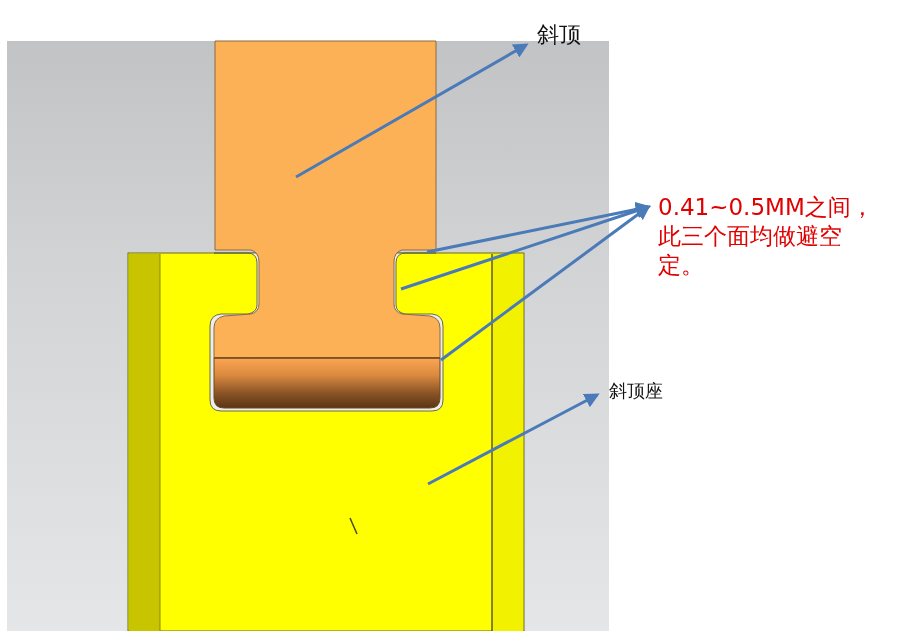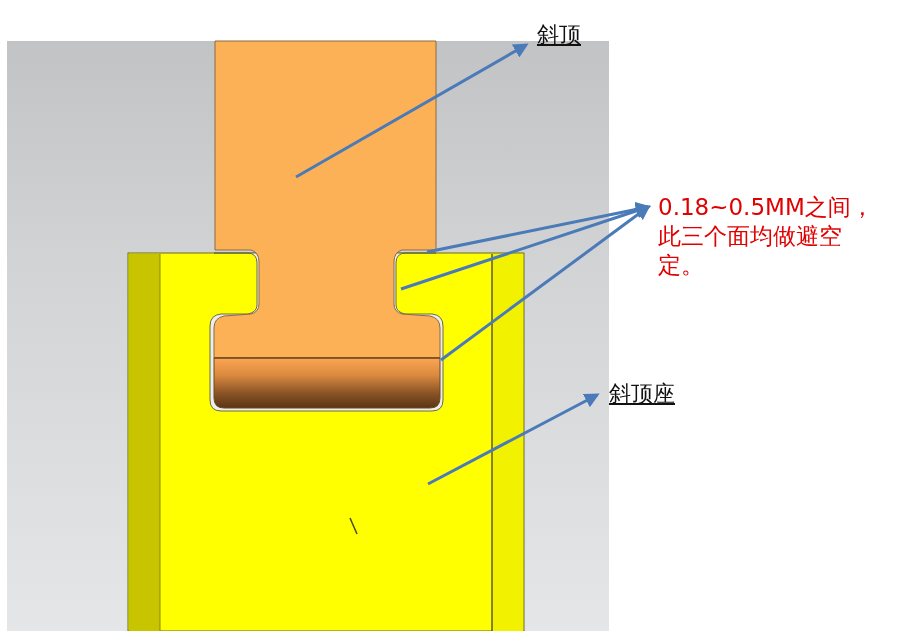--- a/index.html
+++ b/index.html
@@ -1,22 +1,22 @@
 <!DOCTYPE html>
 <html><head>
 <meta charset="utf-8">
 <style>
   html, body { margin: 0; padding: 0; }
   body { width: 898px; height: 631px; background: #ffffff; position: relative; overflow: hidden; font-family: "DejaVu Sans", sans-serif; }
   #viewport { position: absolute; left: 7px; top: 41px; width: 602px; height: 590px;
     background: linear-gradient(180deg, #c2c3c5 0%, #d3d4d6 40%, #e5e6e8 100%); }
   svg#drawing { position: absolute; left: 0; top: 0; }
-  .label { position: absolute; white-space: nowrap; color: #111; text-decoration: underline; }
+  .label { position: absolute; white-space: nowrap; color: #111; }
   #label-lifter { left: 537px; top: 20px; font-size: 22px; }
-  #label-seat { left: 609px; top: 379px; font-size: 22px; }
+  #label-seat { left: 609px; top: 379px; font-size: 18px; }
   #note { position: absolute; left: 658px; top: 193px; color: #e00000; font-size: 23px; line-height: 29px; white-space: nowrap; }
   #note div { height: 29px; }
 </style>
 </head>
 <body>
 
 <div id="viewport"></div>
 
 <svg id="drawing" width="898" height="631" viewBox="0 0 898 631">
   <defs>
@@ -55,16 +55,16 @@
     <line x1="401" y1="289" x2="648" y2="207" marker-end="url(#arrowHead)"></line>
     <line x1="441" y1="360" x2="648" y2="207" marker-end="url(#arrowHead)"></line>
     <line x1="428" y1="484" x2="597" y2="395" marker-end="url(#arrowHead)"></line>
   </g>
 </svg>
 
 <div id="label-lifter" class="label">斜顶</div>
 <div id="label-seat" class="label">斜顶座</div>
 
 <div id="note">
-  <div>0.18~0.5MM之间，</div>
+  <div>0.41~0.5MM之间，</div>
   <div>此三个面均做避空</div>
   <div>定。</div>
 </div>
 
 </body></html>

